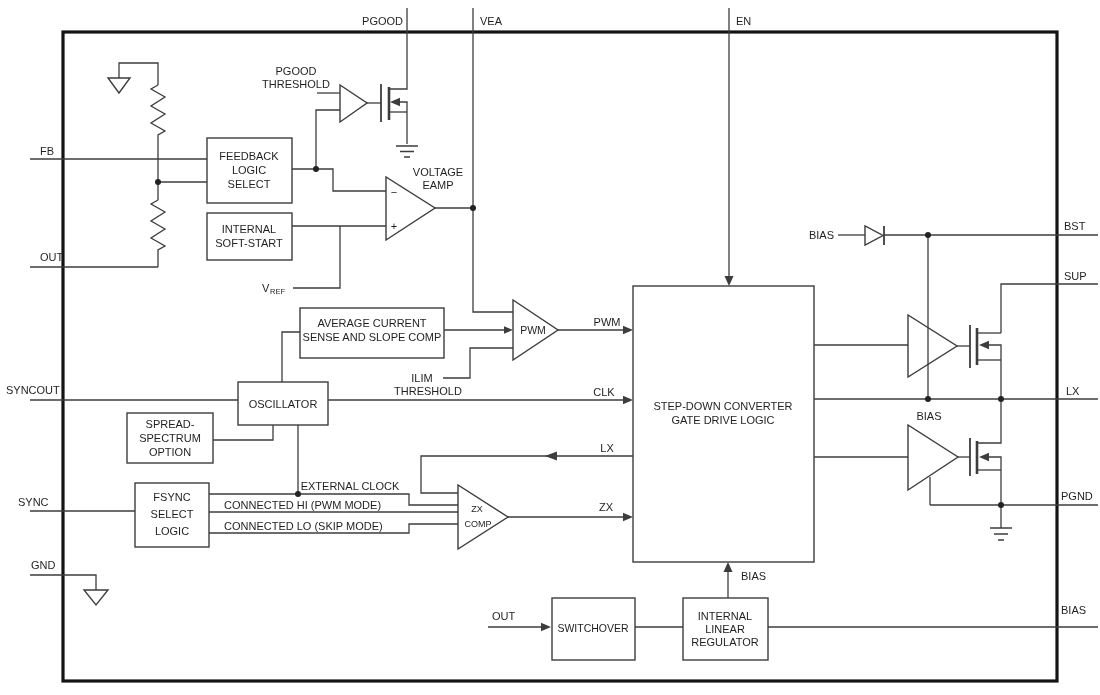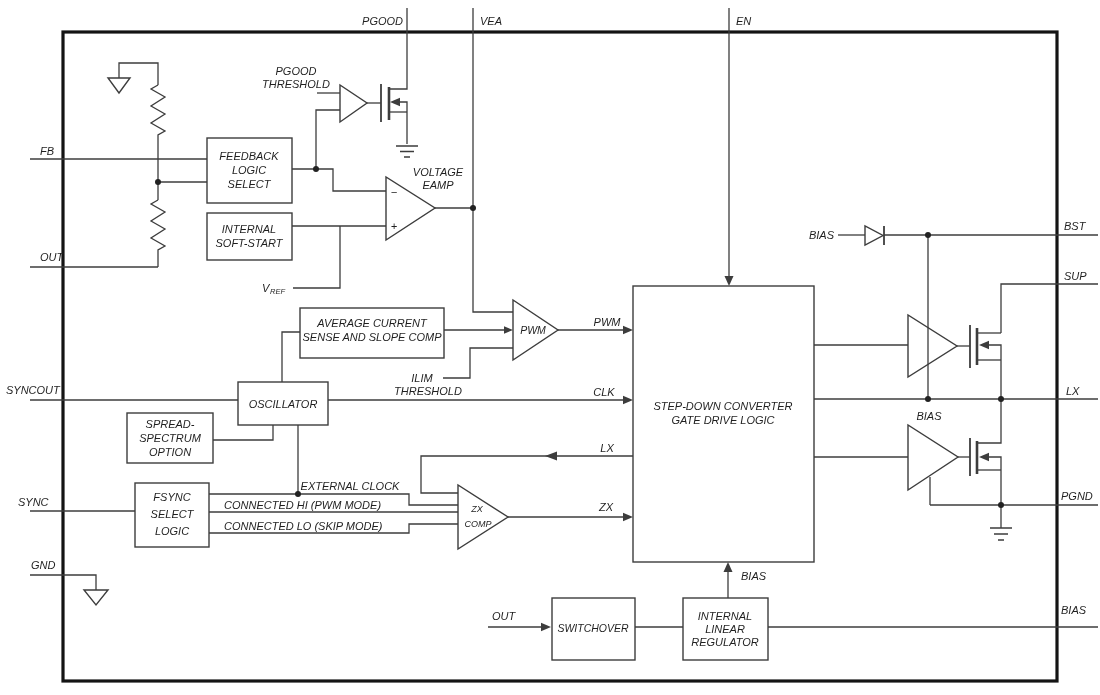--- a/index.html
+++ b/index.html
@@ -1,16 +1,16 @@
 <!DOCTYPE html>
 <html><head>
 <meta charset="utf-8">
 <style>
   html,body{margin:0;padding:0;background:#ffffff;}
-  .stage{width:1100px;height:695px;position:relative;background:#fff;overflow:hidden;font-style:italic;}
+  .stage{width:1100px;height:695px;position:relative;background:#fff;overflow:hidden;}
   svg{display:block;}
   text{font-family:"Liberation Sans",sans-serif;fill:#1f1f1f;}
   .t11{font-size:11px;}
   .t10{font-size:10.5px;}
   .t9{font-size:9px;}
   .sub{font-size:7.5px;}
   .mid{text-anchor:middle;}
   .end{text-anchor:end;}
   .wire{stroke:#3d3d3d;stroke-width:1.3;fill:none;}
   .wire2{stroke:#3d3d3d;stroke-width:1.6;fill:none;}

